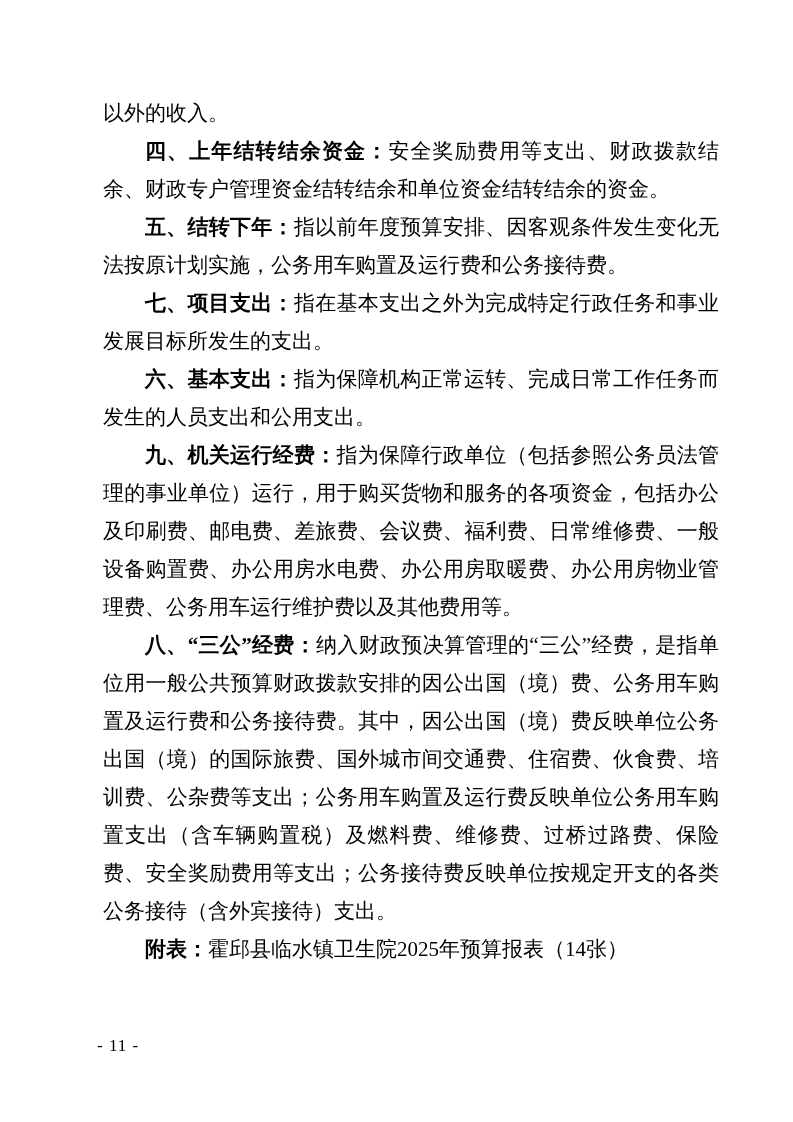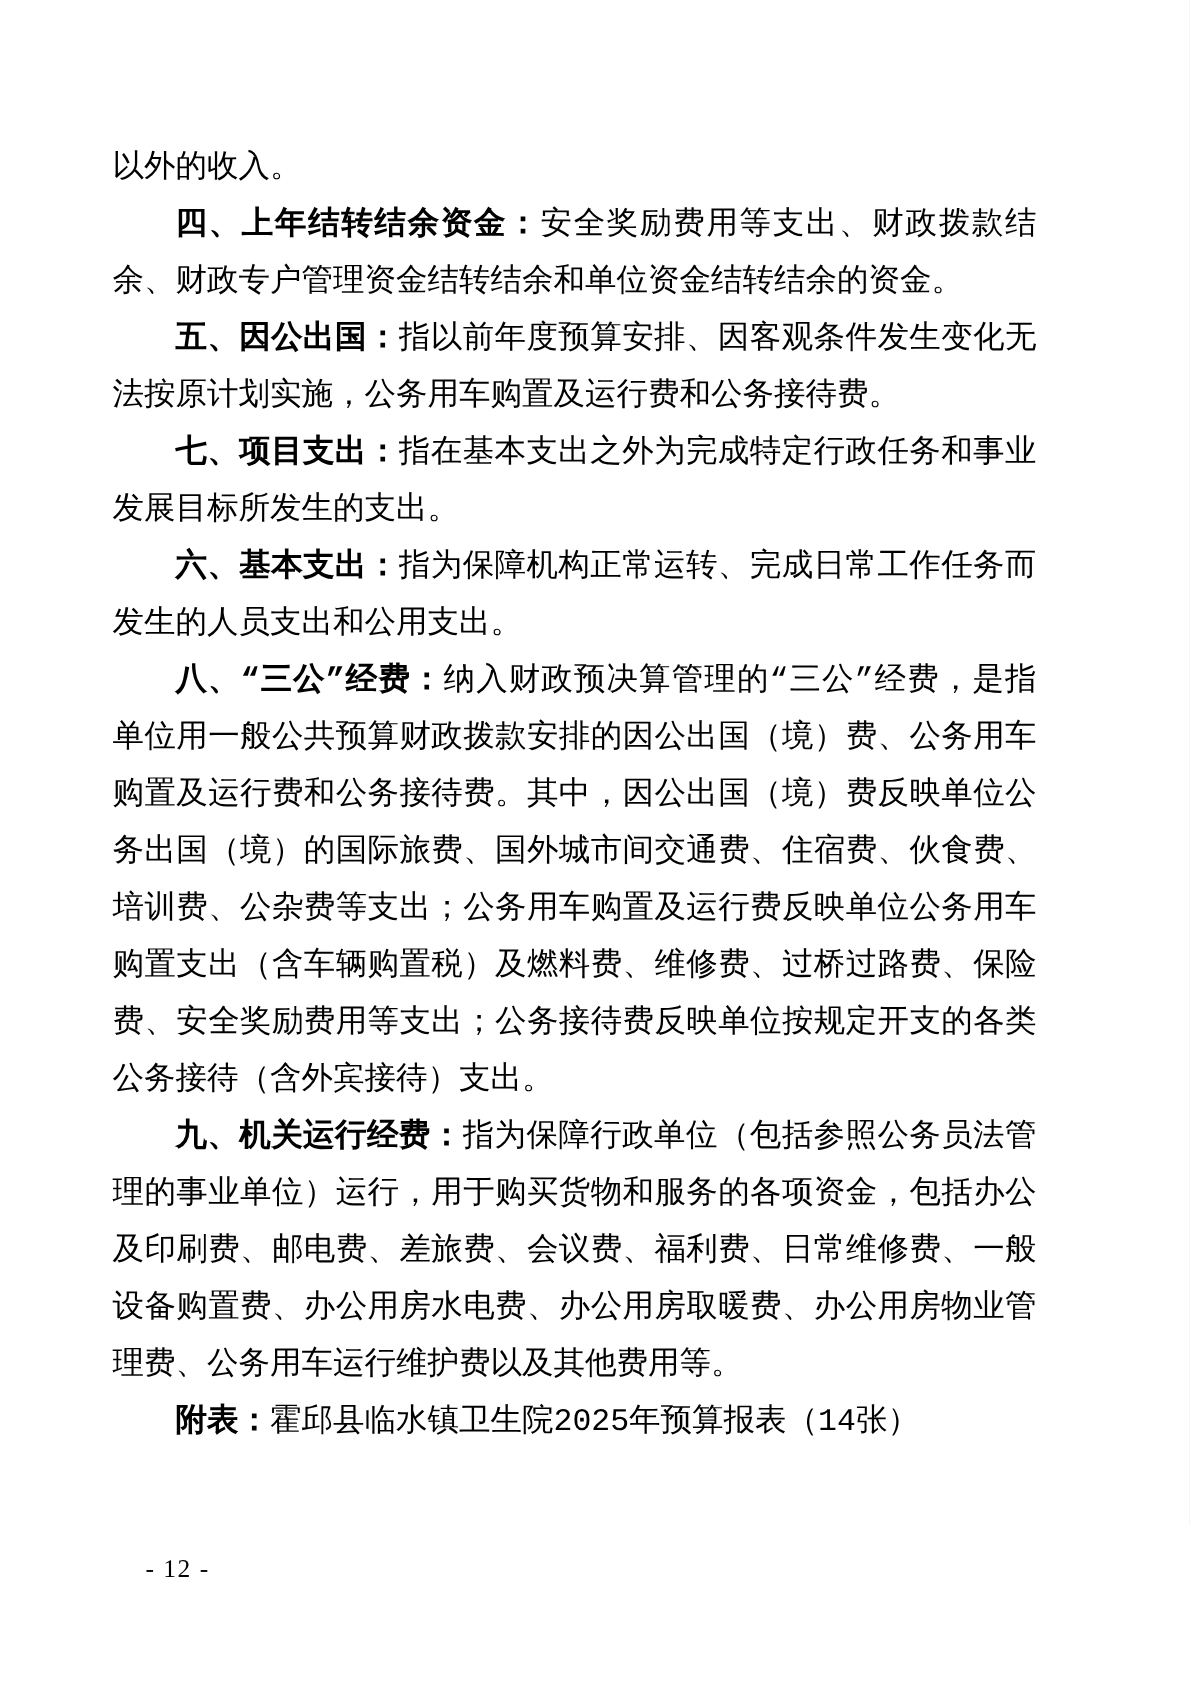--- a/index.html
+++ b/index.html
@@ -12,28 +12,27 @@
     color: #000;
     overflow: hidden;
   }
   .page {
     position: absolute;
     inset: 0;
     background: #ffffff;
   }
   .content {
     position: absolute;
-    left: 75px;
+    left: 103px;
     top: 94px;
     width: 616px;
     font-size: 21px;
     line-height: 38px;
     text-align: justify;
     color: #000;
-    font-family: Liberation Mono, monospace;
   }
   .para { text-indent: 42px; }
   .para.first-continuation { text-indent: 0; }
   .lead { font-weight: 700; }
   .appendix { text-indent: 42px; }
   .appendix .lead { font-weight: 700; }
   .page-number {
     position: absolute;
     left: 97px;
     top: 1036px;
@@ -45,28 +44,28 @@
 </head>
 <body>
 
 <div class="page">
   <div class="content">
 
     <p class="para first-continuation"><span>以外的收入。</span></p>
 
     <p class="para"><span class="lead">四、上年结转结余资金：</span><span>安全奖励费用等支出、财政拨款结余、财政专户管理资金结转结余和单位资金结转结余的资金。</span></p>
 
-    <p class="para"><span class="lead">五、因公出国：</span><span>指以前年度预算安排、因客观条件发生变化无法按原计划实施，公务用车购置及运行费和公务接待费。</span></p>
+    <p class="para"><span class="lead">五、结转下年：</span><span>指以前年度预算安排、因客观条件发生变化无法按原计划实施，公务用车购置及运行费和公务接待费。</span></p>
 
     <p class="para"><span class="lead">七、项目支出：</span><span>指在基本支出之外为完成特定行政任务和事业发展目标所发生的支出。</span></p>
 
     <p class="para"><span class="lead">六、基本支出：</span><span>指为保障机构正常运转、完成日常工作任务而发生的人员支出和公用支出。</span></p>
 
+    <p class="para"><span class="lead">九、机关运行经费：</span><span>指为保障行政单位（包括参照公务员法管理的事业单位）运行，用于购买货物和服务的各项资金，包括办公及印刷费、邮电费、差旅费、会议费、福利费、日常维修费、一般设备购置费、办公用房水电费、办公用房取暖费、办公用房物业管理费、公务用车运行维护费以及其他费用等。</span></p>
+
     <p class="para"><span class="lead">八、“三公”经费：</span><span>纳入财政预决算管理的“三公”经费，是指单位用一般公共预算财政拨款安排的因公出国（境）费、公务用车购置及运行费和公务接待费。其中，因公出国（境）费反映单位公务出国（境）的国际旅费、国外城市间交通费、住宿费、伙食费、培训费、公杂费等支出；公务用车购置及运行费反映单位公务用车购置支出（含车辆购置税）及燃料费、维修费、过桥过路费、保险费、安全奖励费用等支出；公务接待费反映单位按规定开支的各类公务接待（含外宾接待）支出。</span></p>
-
-    <p class="para"><span class="lead">九、机关运行经费：</span><span>指为保障行政单位（包括参照公务员法管理的事业单位）运行，用于购买货物和服务的各项资金，包括办公及印刷费、邮电费、差旅费、会议费、福利费、日常维修费、一般设备购置费、办公用房水电费、办公用房取暖费、办公用房物业管理费、公务用车运行维护费以及其他费用等。</span></p>
 
     <p class="appendix"><span class="lead">附表：</span><span>霍邱县临水镇卫生院2025年预算报表（14张）</span></p>
 
   </div>
 
-  <div class="page-number">- 12 -</div>
+  <div class="page-number">- 11 -</div>
 </div>
 
 </body></html>

